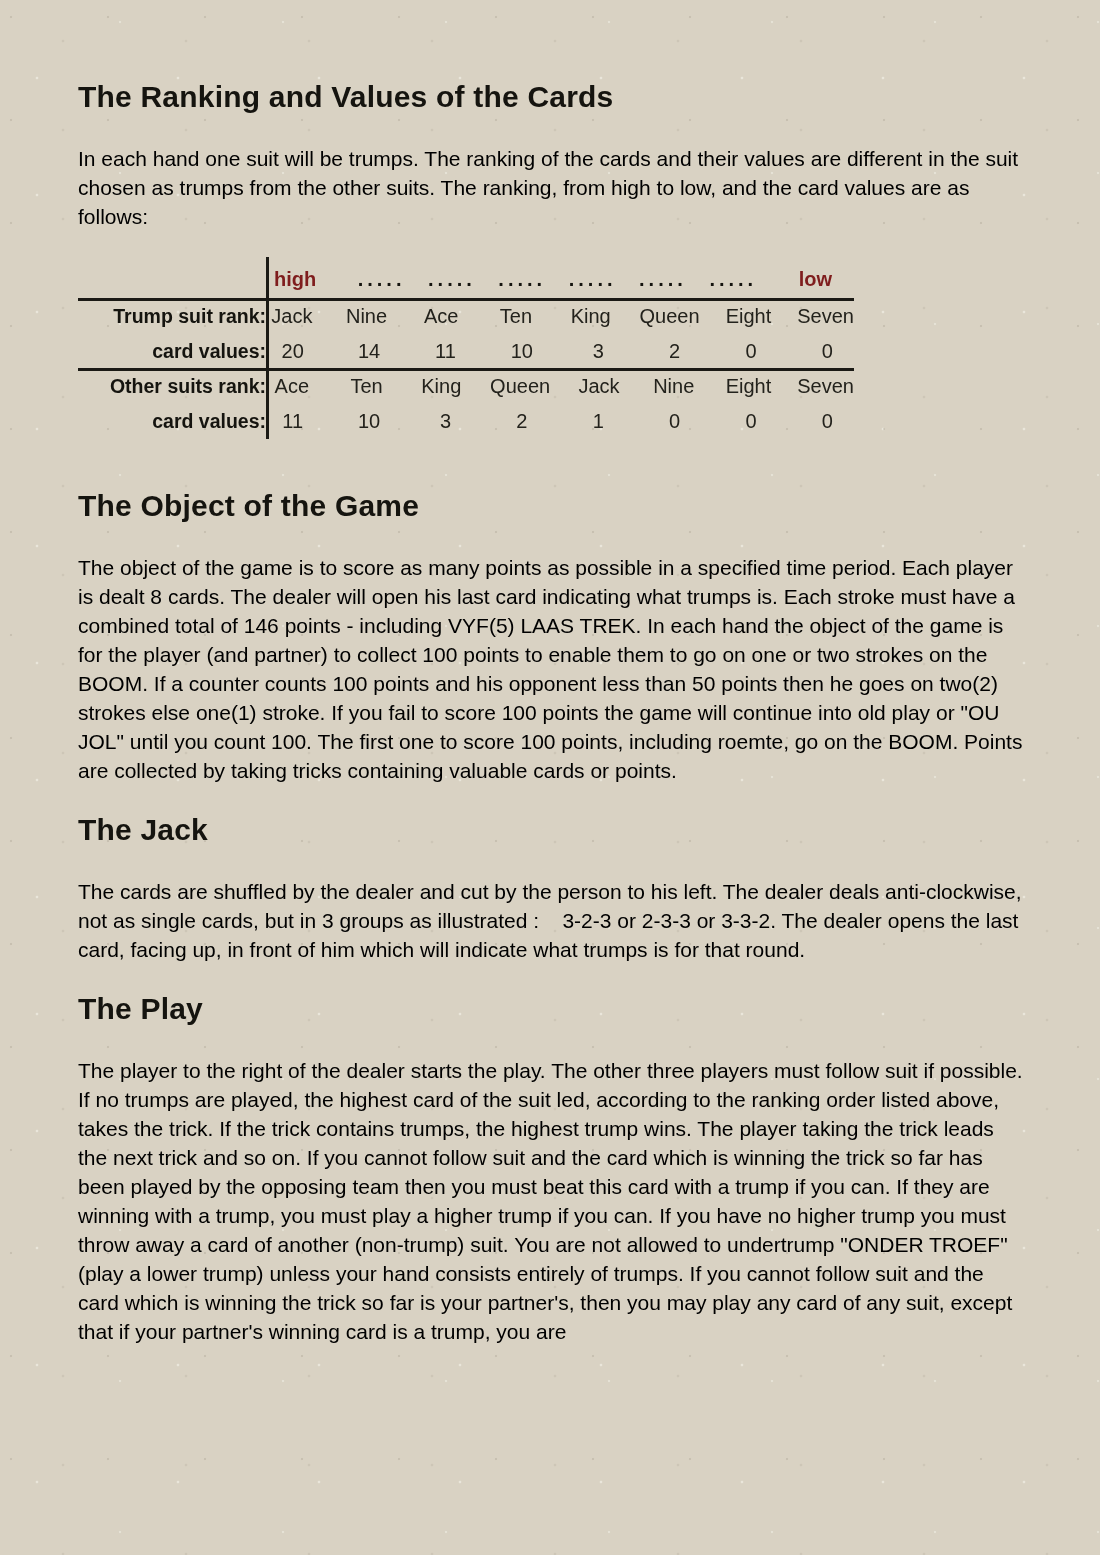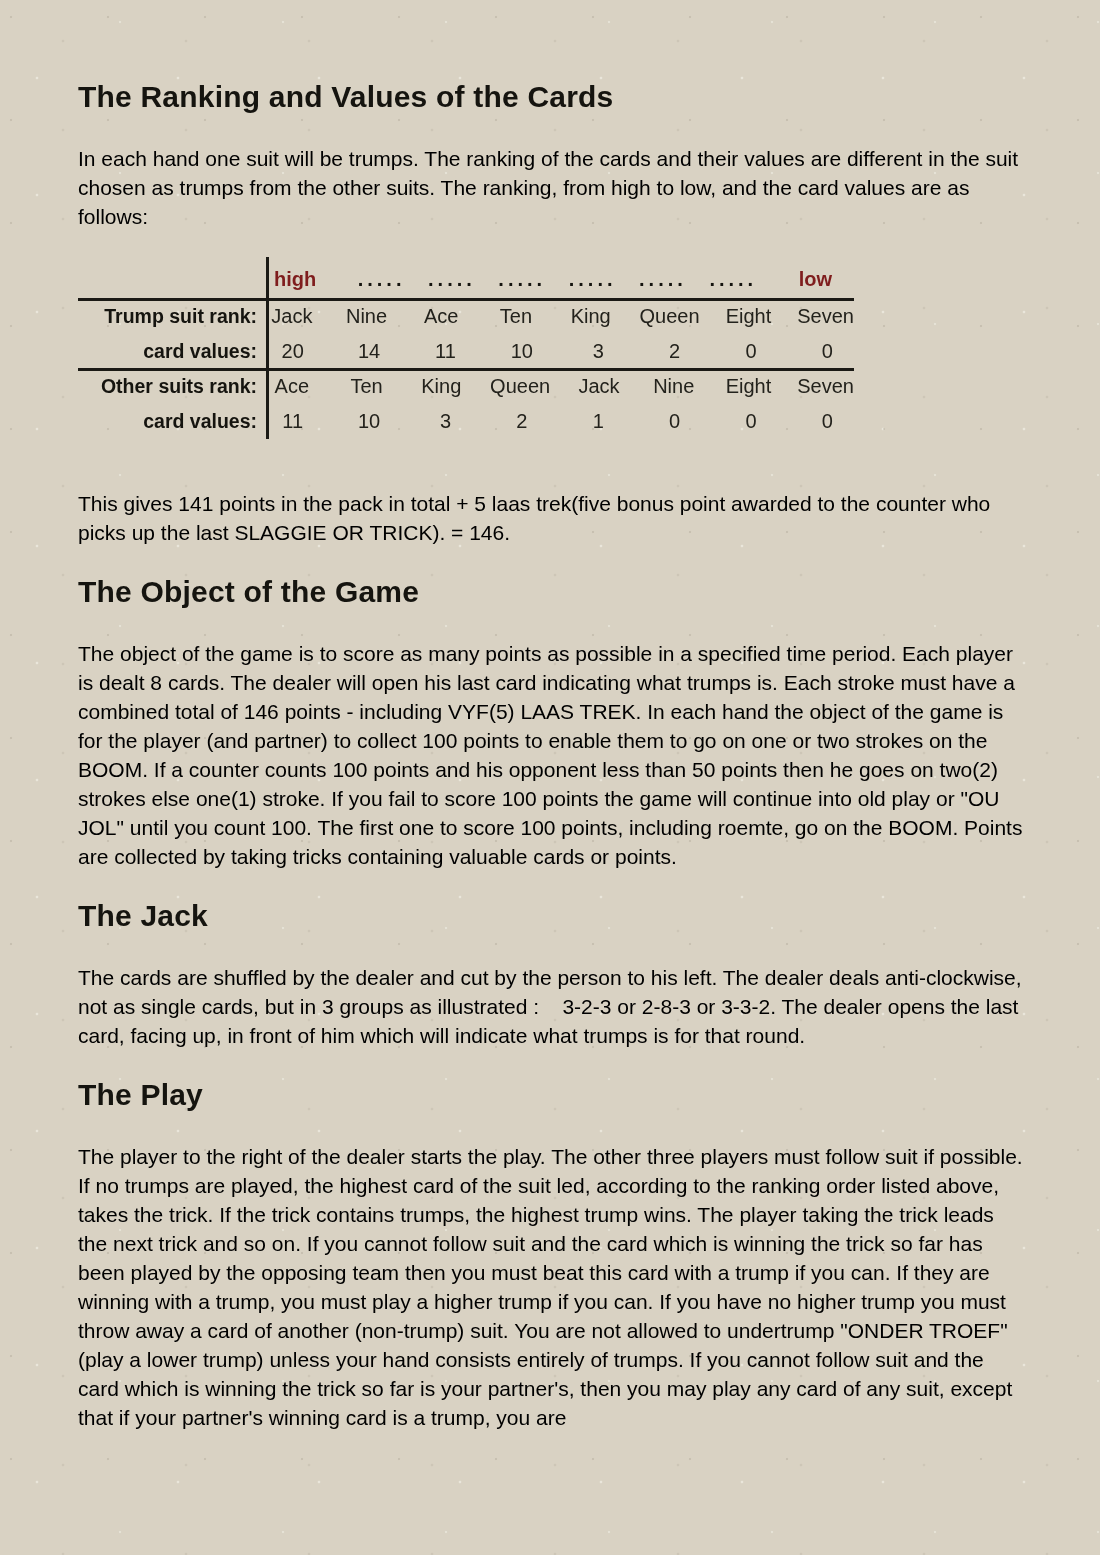--- a/index.html
+++ b/index.html
@@ -46,21 +46,20 @@
     width: 772px;
     margin: 14px 0 50px 4px;
     font-size: 20px;
     color: #23221c;
   }
   .trow { display: flex; align-items: center; height: 35px; }
   .trow.head { height: 40px; }
   .tlabel {
     width: 184px;
     box-sizing: border-box;
-    padding-right: 9px;
     text-align: right;
     font-weight: bold;
     font-size: 19.5px;
     color: #15140f;
   }
   .tcells { flex: 1; display: flex; gap: 23px; }
   .tcell { flex: 1; text-align: center; }
   .head-cells {
     flex: 1;
     display: flex;
@@ -172,24 +171,23 @@
         <div class="tcell">3</div>
         <div class="tcell">2</div>
         <div class="tcell">1</div>
         <div class="tcell">0</div>
         <div class="tcell">0</div>
         <div class="tcell">0</div>
       </div>
     </div>
   </div>
 
-  <p class="para">This gives 141 points in the pack in total + 5 laas trek(five bonus point awarded to the counter who picks up the last SLAGGIE OR TRICK). = 146.</p>
 
   <div class="heading">The Object of the Game</div>
   <p class="para">The object of the game is to score as many points as possible in a specified time period. Each player is dealt 8 cards. The dealer will open his last card indicating what trumps is. Each stroke must have a combined total of 146 points - including VYF(5) LAAS TREK. In each hand the object of the game is for the player (and partner) to collect 100 points to enable them to go on one or two strokes on the BOOM. If a counter counts 100 points and his opponent less than 50 points then he goes on two(2) strokes else one(1) stroke. If you fail to score 100 points the game will continue into old play or "OU JOL" until you count 100. The first one to score 100 points, including roemte, go on the BOOM. Points are collected by taking tricks containing valuable cards or points.</p>
 
   <div class="heading">The Jack</div>
-  <p class="para">The cards are shuffled by the dealer and cut by the person to his left. The dealer deals anti-clockwise, not as single cards, but in 3 groups as illustrated :    3-2-3 or 2-8-3 or 3-3-2. The dealer opens the last card, facing up, in front of him which will indicate what trumps is for that round.</p>
+  <p class="para">The cards are shuffled by the dealer and cut by the person to his left. The dealer deals anti-clockwise, not as single cards, but in 3 groups as illustrated :    3-2-3 or 2-3-3 or 3-3-2. The dealer opens the last card, facing up, in front of him which will indicate what trumps is for that round.</p>
 
   <div class="heading">The Play</div>
   <p class="para">The player to the right of the dealer starts the play. The other three players must follow suit if possible. If no trumps are played, the highest card of the suit led, according to the ranking order listed above, takes the trick. If the trick contains trumps, the highest trump wins. The player taking the trick leads the next trick and so on. If you cannot follow suit and the card which is winning the trick so far has been played by the opposing team then you must beat this card with a trump if you can. If they are winning with a trump, you must play a higher trump if you can. If you have no higher trump you must throw away a card of another (non-trump) suit. You are not allowed to undertrump "ONDER TROEF"(play a lower trump) unless your hand consists entirely of trumps. If you cannot follow suit and the card which is winning the trick so far is your partner's, then you may play any card of any suit, except that if your partner's winning card is a trump, you are</p>
 
 </div>
 
 </body></html>

